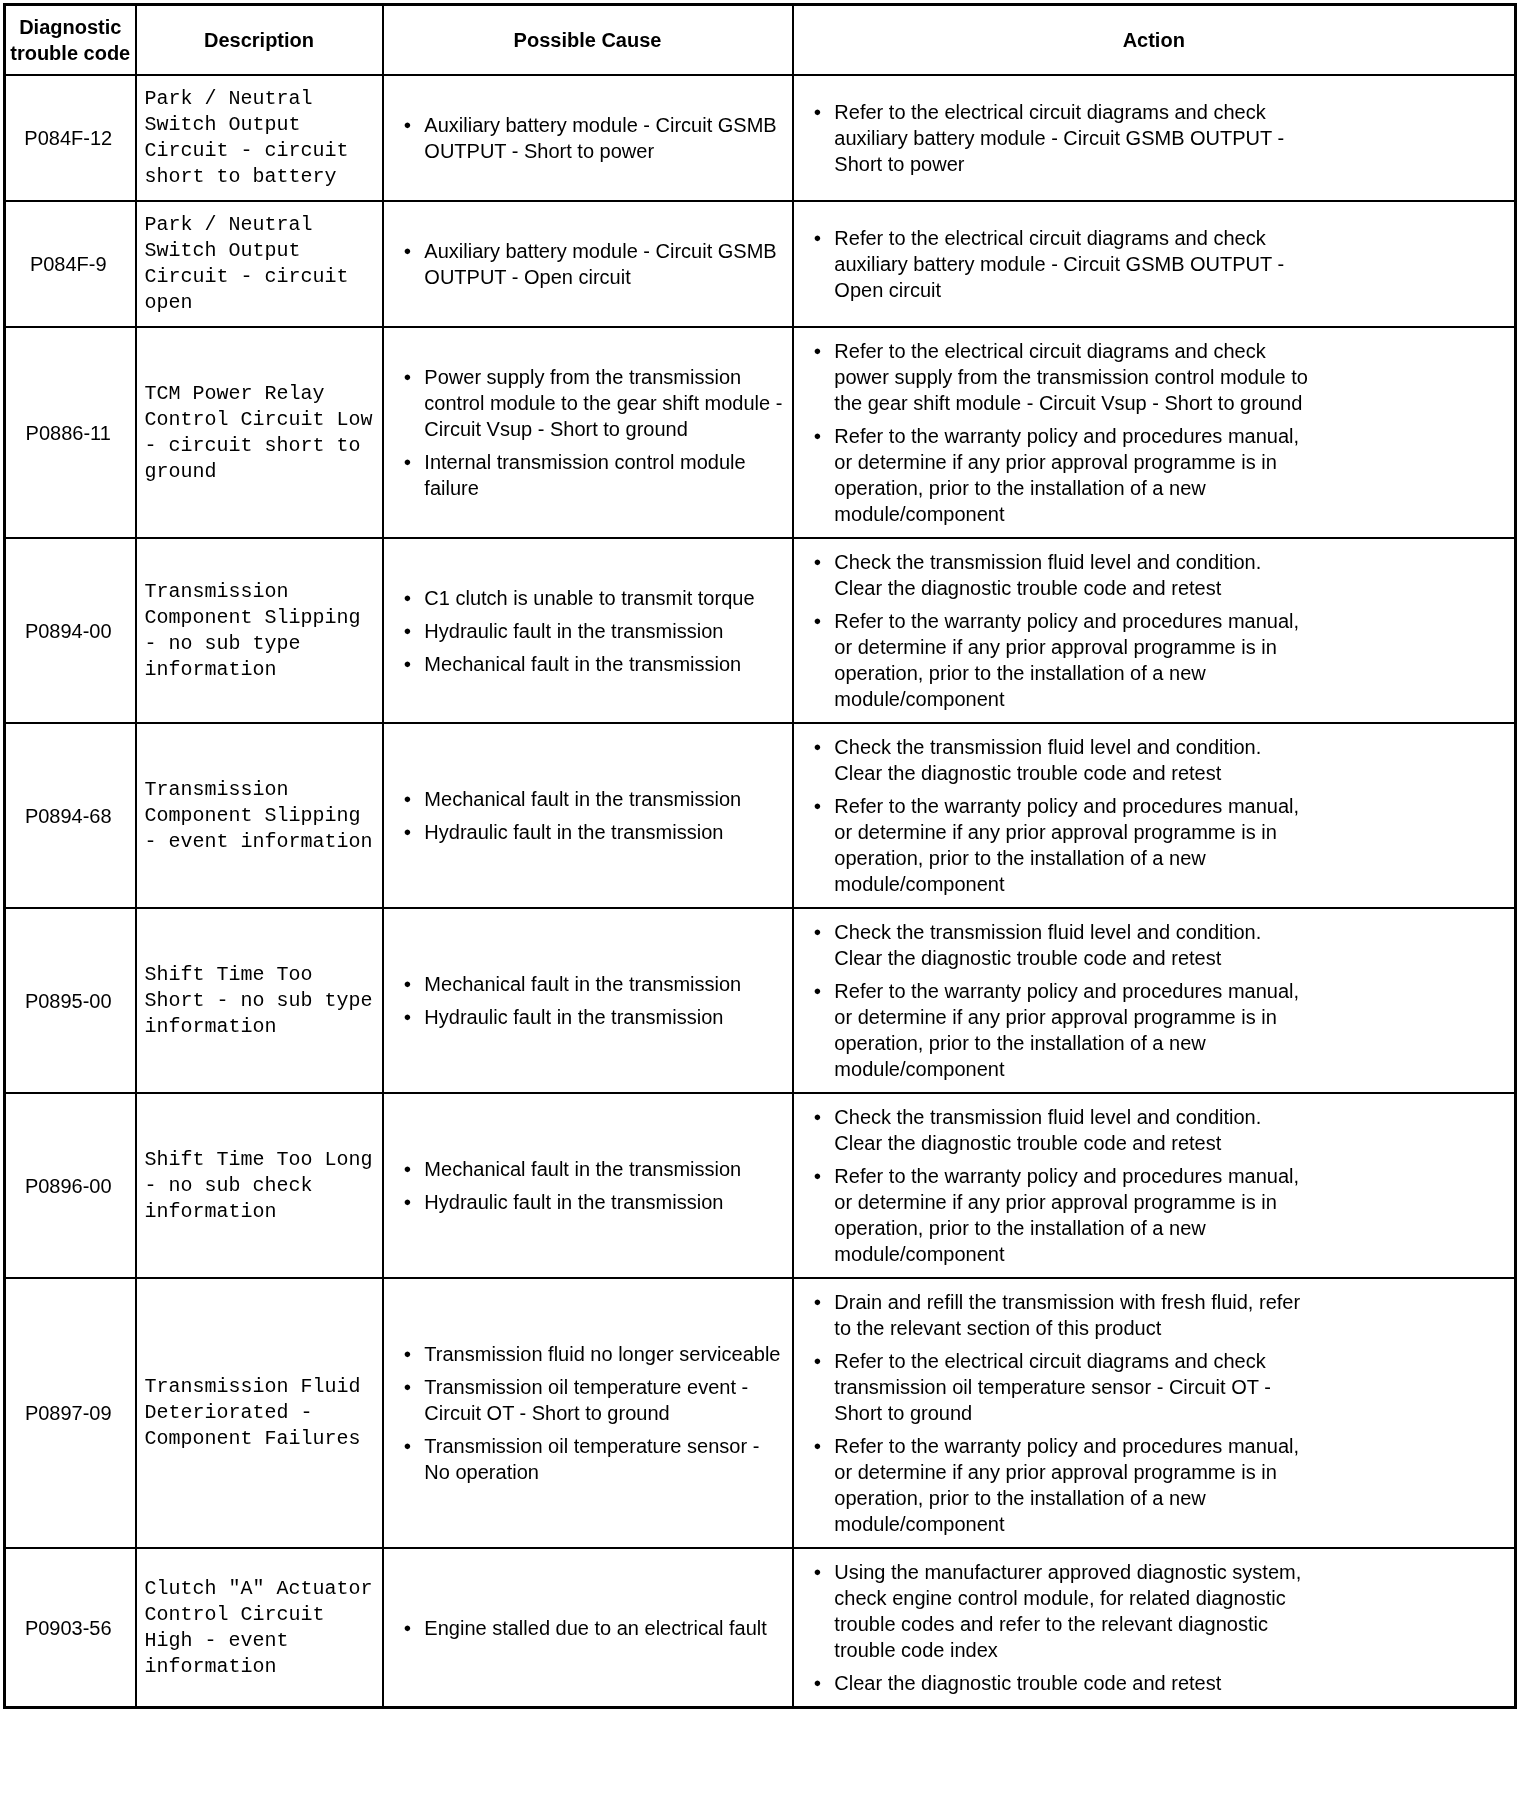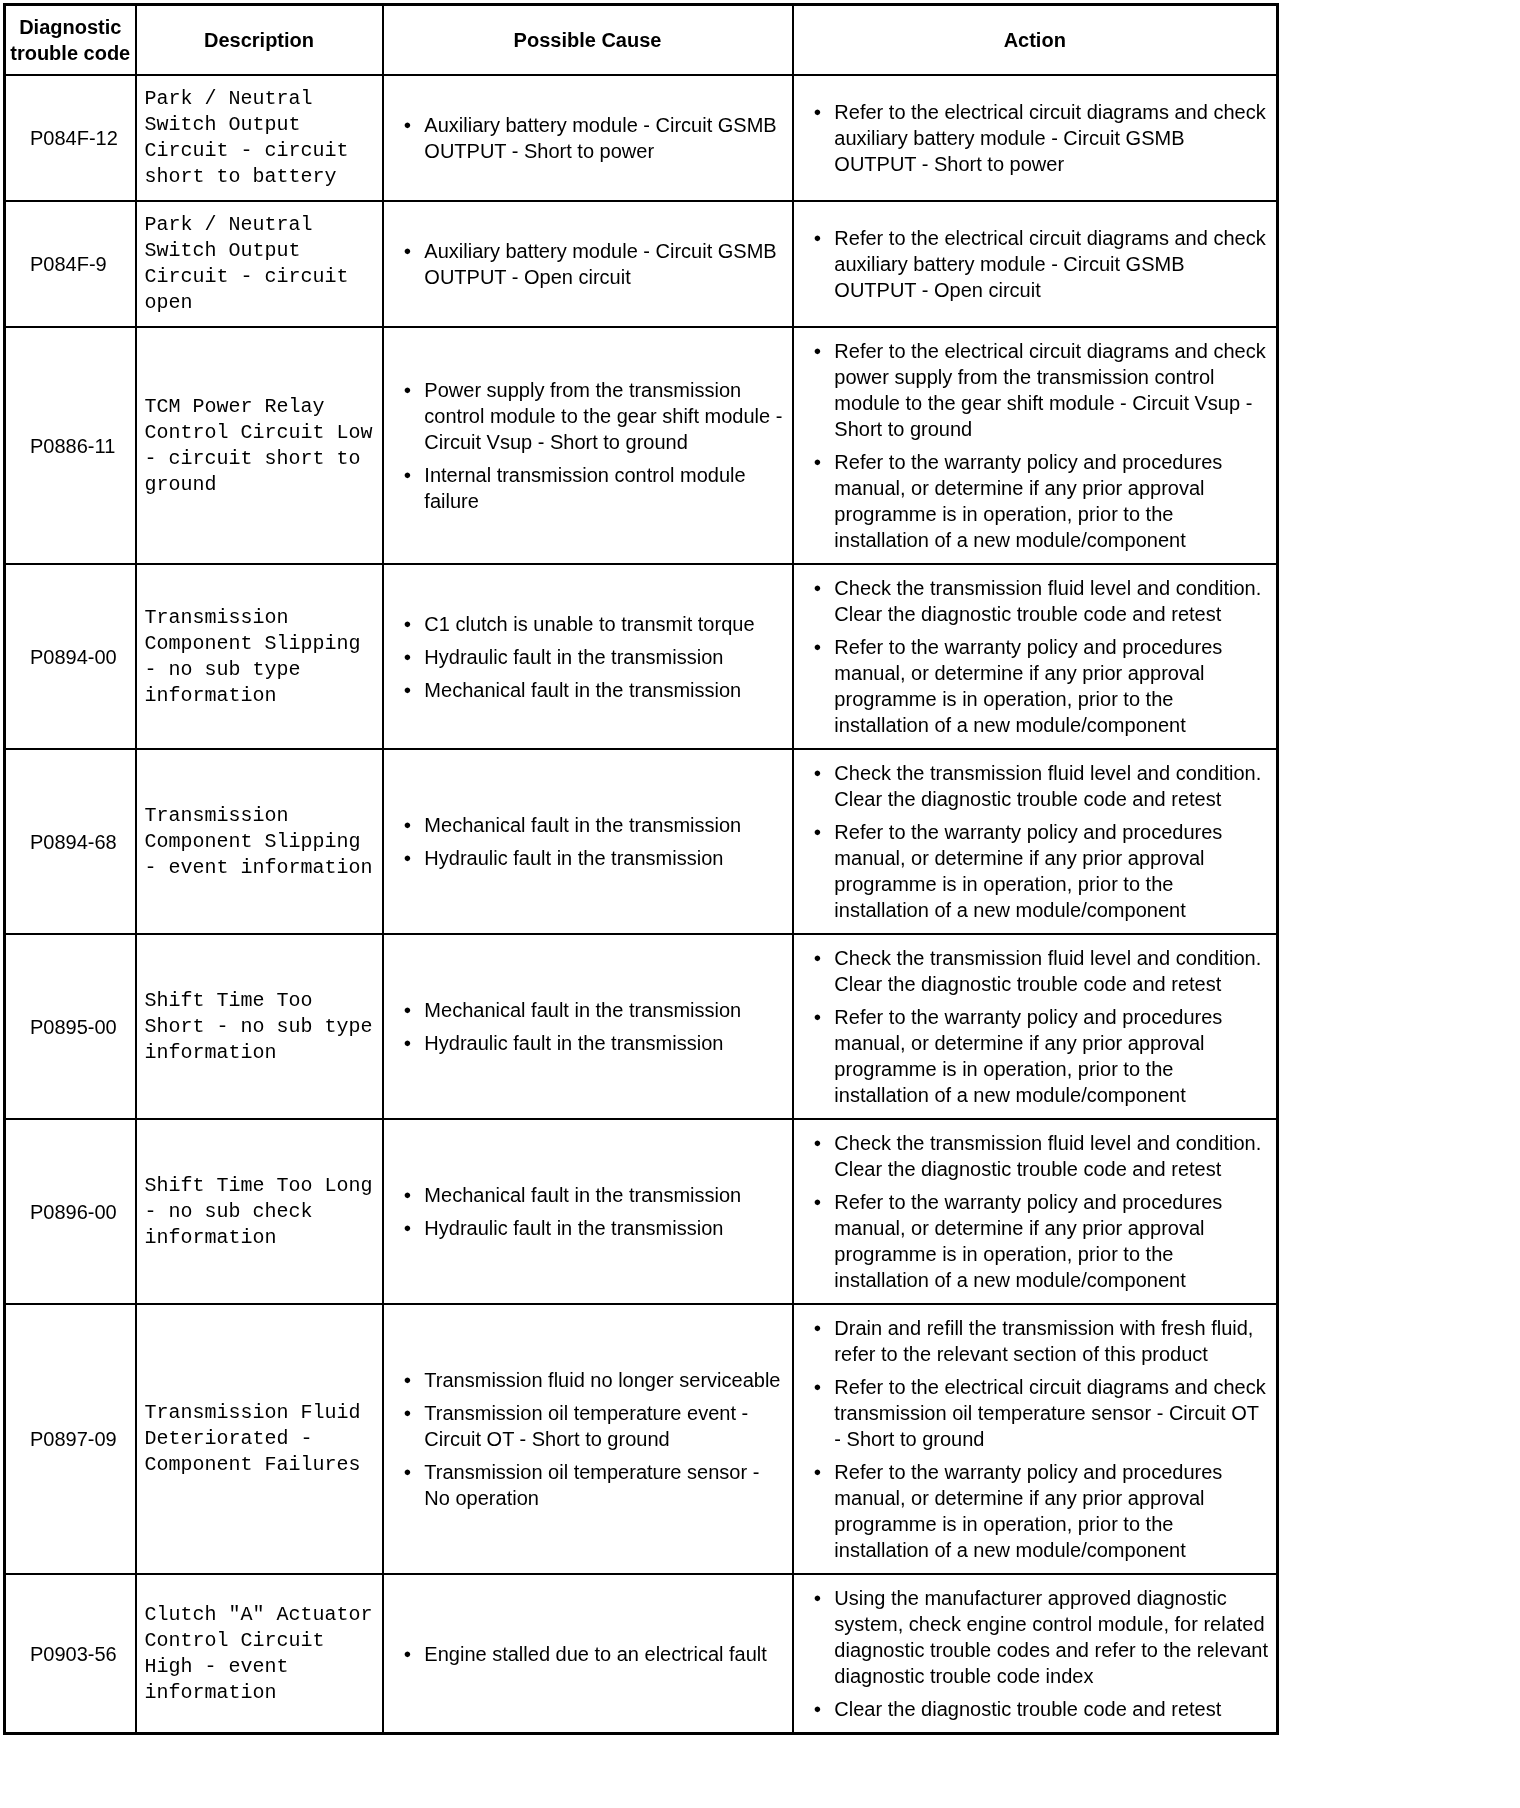--- a/index.html
+++ b/index.html
@@ -9,40 +9,40 @@
   }
   body {
     width: 1520px;
     color: #000000;
     font-family: "Liberation Sans", "DejaVu Sans", sans-serif;
     -webkit-font-smoothing: antialiased;
   }
   table.dtc {
     border-collapse: collapse;
     table-layout: fixed;
-    width: 1276px;
+    width: 1514px;
     margin: 3px;
     border: 3px solid #000000;
   }
   th, td {
     border: 2px solid #000000;
     font-size: 20px;
     line-height: 1.3;
     vertical-align: middle;
     padding: 10px 8px;
     word-wrap: break-word;
   }
   th {
     font-weight: bold;
     text-align: center;
     padding: 8px 4px;
   }
   td.code {
-    padding-left: 24px;
-    text-align: left;
+    padding-left: 4px;
+    text-align: center;
   }
   td.desc {
     text-align: left;
     font-family: Liberation Mono, monospace;
   }
   .bullets {
     display: flex;
     flex-direction: column;
     gap: 7px;
   }

